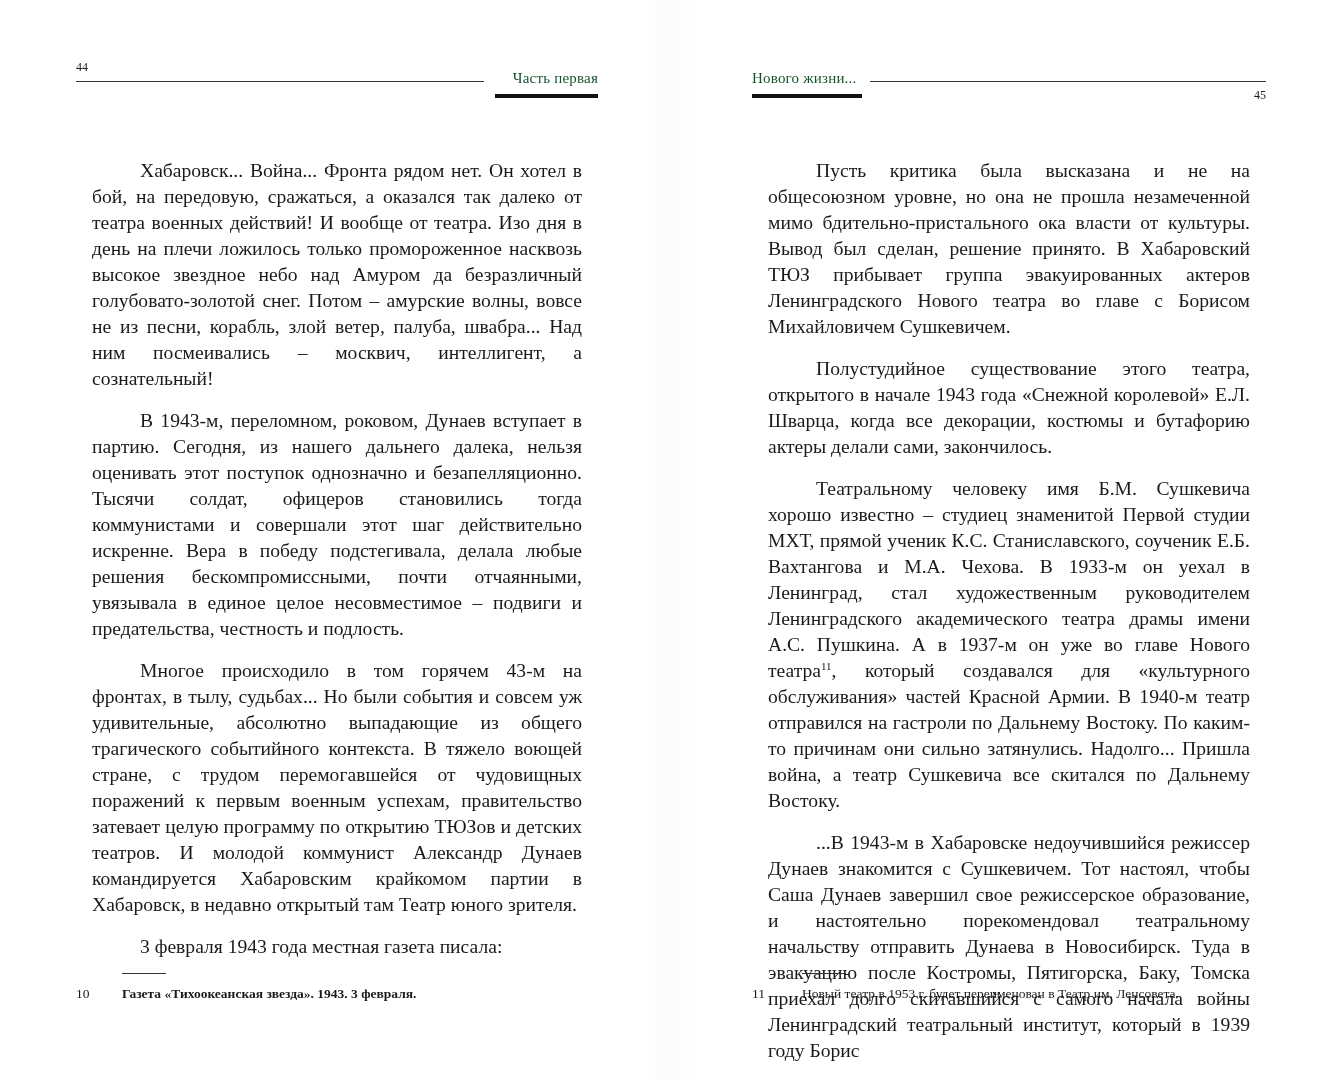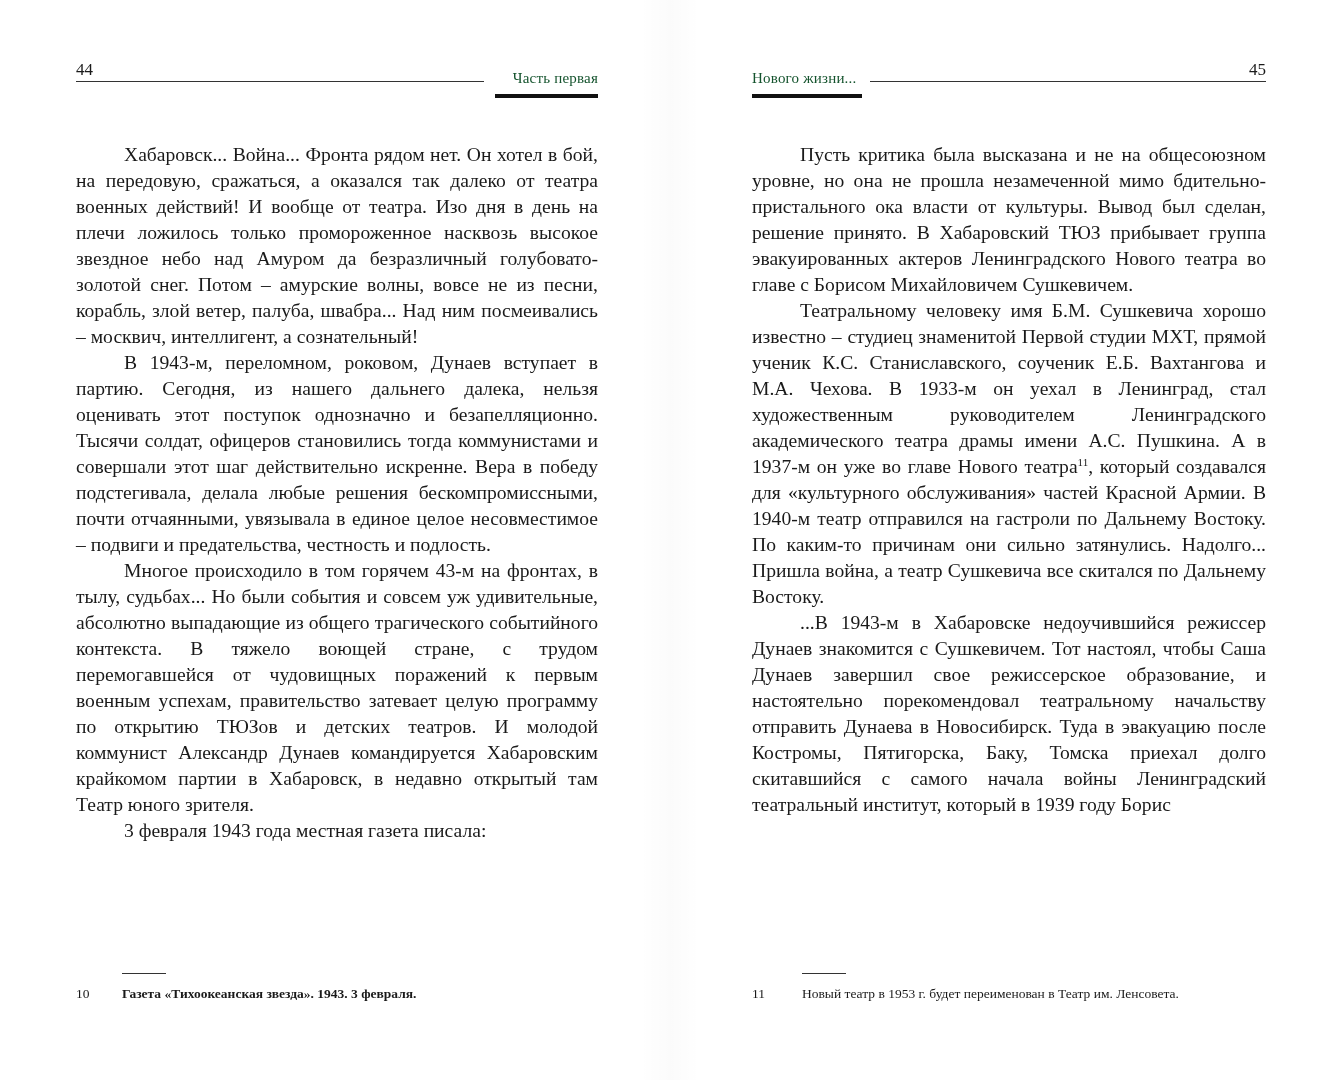--- a/index.html
+++ b/index.html
@@ -26,25 +26,25 @@
     .running-head {
       position: absolute;
       top: 56px;
       left: 0;
       right: 0;
       height: 50px;
     }
     .page-number {
       position: absolute;
       top: 4px;
-      font-size: 17px;
+      font-size: 12px;
       color: #1a1a1a;
     }
     .page-left .page-number { left: 0; }
-    .page-right .page-number { right: 0; }
+    .page-right .page-number { right: 0; margin-top: 28px; }
 
     .head-title {
       position: absolute;
       top: 14px;
       font-size: 15px;
       letter-spacing: 0.2px;
       color: #14532d;
     }
     .page-left .head-title { right: 0; }
     .page-right .head-title { left: 0; }
@@ -70,21 +70,21 @@
     .body-text {
       position: absolute;
       top: 142px;
       left: 0;
       right: 0;
       font-size: 19.6px;
       line-height: 26px;
       text-align: justify;
     }
     .body-text p {
-      margin: 0;
+      margin: 16px;
       text-indent: 48px;
     }
     sup {
       font-size: 11px;
       line-height: 0;
       vertical-align: 7px;
     }
 
     .footnote-rule {
       position: absolute;
@@ -155,20 +155,21 @@
 <div class="page page-right">
   <div class="running-head">
     <span class="head-title">Нового жизни...</span>
     <div class="head-rule-thin"></div>
     <span class="page-number">45</span>
     <div class="head-rule-thick"></div>
   </div>
 
   <div class="body-text">
     <p>Пусть критика была высказана и не на общесоюзном уровне, но она не прошла незамеченной мимо бдительно-пристального ока власти от культуры. Вывод был сделан, решение принято. В Хабаровский ТЮЗ прибывает группа эвакуированных актеров Ленинградского Нового театра во главе с Борисом Михайловичем Сушкевичем.</p>
+    <p>Полустудийное существование этого театра, открытого в начале 1943 года «Снежной королевой» Е.Л. Шварца, когда все декорации, костюмы и бутафорию актеры делали сами, закончилось.</p>
     <p><span>Театральному человеку имя Б.М. Сушкевича хорошо известно – студиец знаменитой Первой студии МХТ, прямой ученик К.С. Станиславского, соученик Е.Б. Вахтангова и М.А. Чехова. В 1933-м он уехал в Ленинград, стал художественным руководителем Ленинградского академического театра драмы имени А.С. Пушкина. А в 1937-м он уже во главе Нового театра</span><sup>11</sup><span>, который создавался для «культурного обслуживания» частей Красной Армии. В 1940-м театр отправился на гастроли по Дальнему Востоку. По каким-то причинам они сильно затянулись. Надолго... Пришла война, а театр Сушкевича все скитался по Дальнему Востоку.</span></p>
     <p>...В 1943-м в Хабаровске недоучившийся режиссер Дунаев знакомится с Сушкевичем. Тот настоял, чтобы Саша Дунаев завершил свое режиссерское образование, и настоятельно порекомендовал театральному начальству отправить Дунаева в Новосибирск. Туда в эвакуацию после Костромы, Пятигорска, Баку, Томска приехал долго скитавшийся с самого начала войны Ленинградский театральный институт, который в 1939 году Борис</p>
   </div>
 
   <div class="footnote-rule"></div>
   <div class="footnote">
     <span class="footnote-num">11</span>
     <span class="footnote-text">Новый театр в 1953 г. будет переименован в Театр им. Ленсовета.</span>
   </div>
 </div>

